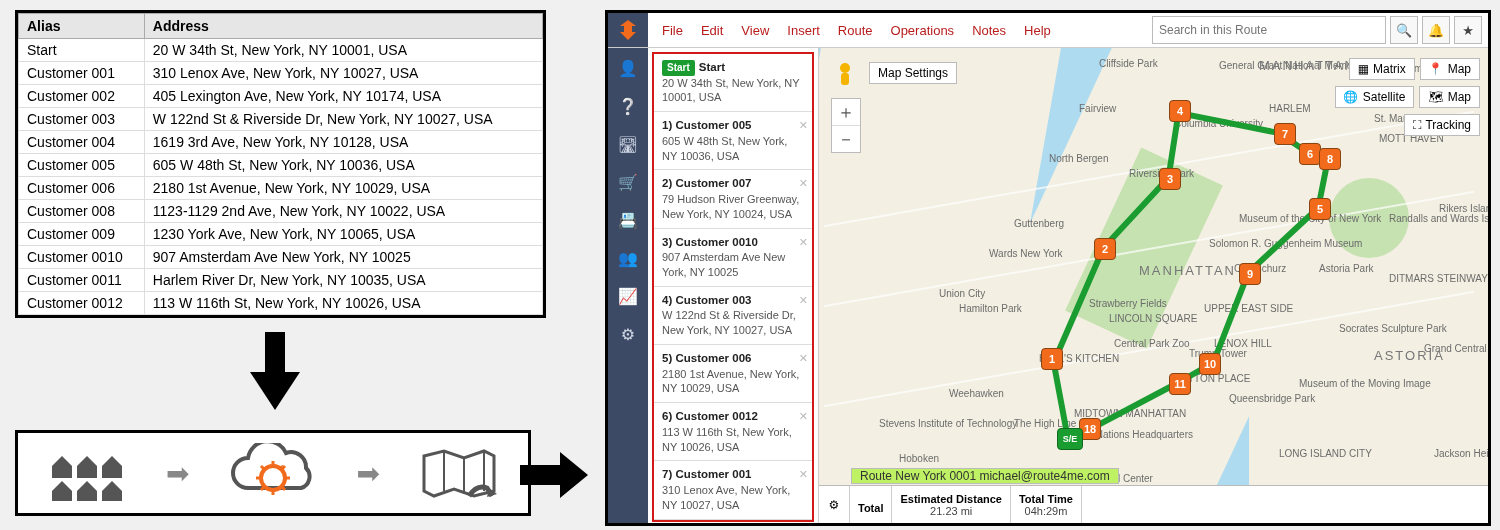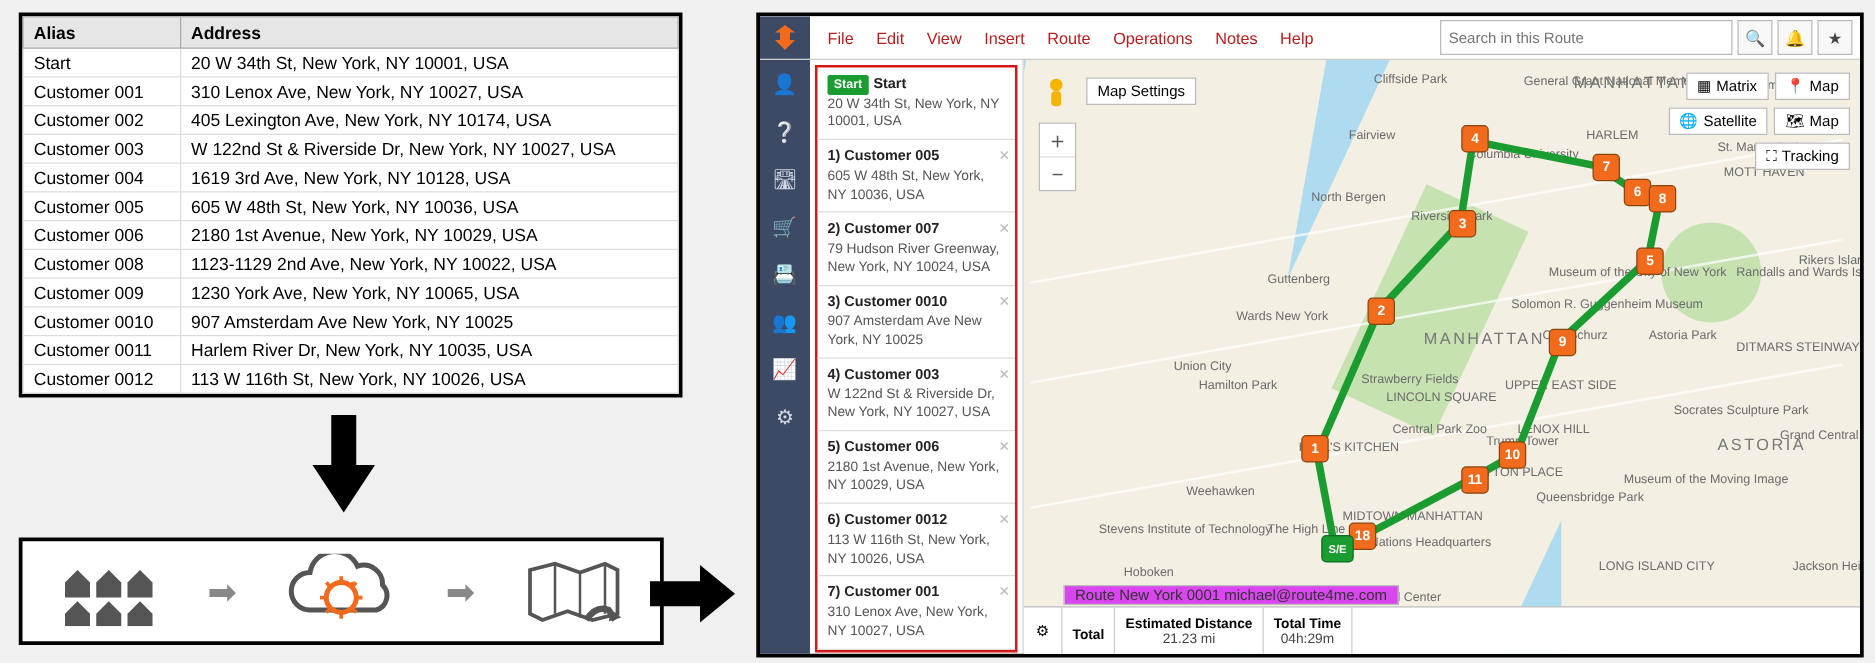--- a/index.html
+++ b/index.html
@@ -360,19 +360,19 @@
               <div class="h">Total</div>
             </div>
         <div class="fcell">
           <div class="h">Estimated Distance</div>
           <div class="v">21.23 mi</div>
         </div>
         <div class="fcell">
           <div class="h">Total Time</div>
           <div class="v">04h:29m</div>
         </div>
-        <div class="ftext" style="position:absolute;left:32px;bottom:40px;border:1px solid #bbb;background:#d946ef;border-right:1px solid #bbb">Route New York 0001 michael@route4me.com</div>
+        <div class="ftext" style="position:absolute;left:32px;bottom:40px;border:1px solid #bbb;background:#bef264;border-right:1px solid #bbb">Route New York 0001 michael@route4me.com</div>
       </div>
     </div>
   </div>
 </div>
 
 </div>
 
 </body></html>

